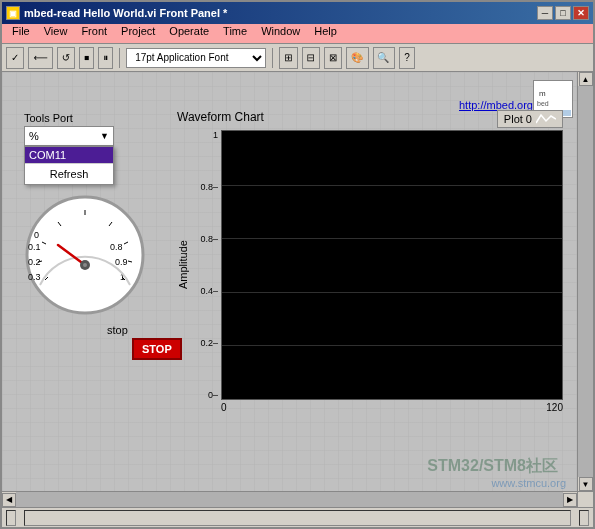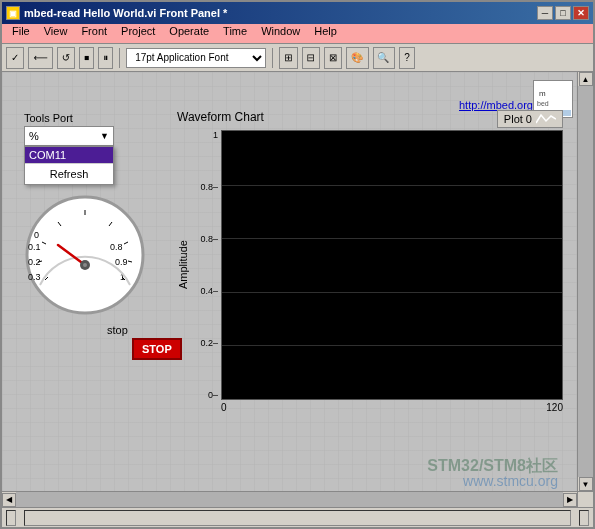--- a/index.html
+++ b/index.html
@@ -511,21 +511,21 @@
       </div>
 
       <div style="display:flex; justify-content:space-between; font-size:10px; margin-left:44px; margin-top:2px;">
         <span>0</span>
         <span>120</span>
       </div>
 
     </div>
 
     <div style="position:absolute; bottom:30px; right:35px; font-size:16px; font-weight:bold; color:#14532d; opacity:0.35;">STM32/STM8社区</div>
-    <div style="position:absolute; bottom:18px; right:35px; font-size:14px; color:#0055aa; opacity:0.35;margin-top:29px;">www.stmcu.org</div>
+    <div style="position:absolute; bottom:18px; right:27px; font-size:11px; color:#0055aa; opacity:0.35;margin-top:29px;">www.stmcu.org</div>
 
   </div>
 
   <div class="status-bar">
     <div class="status-segment"></div>
     <div class="status-segment" style="flex:1;"></div>
     <div class="status-segment"></div>
   </div>
 
 </div>

